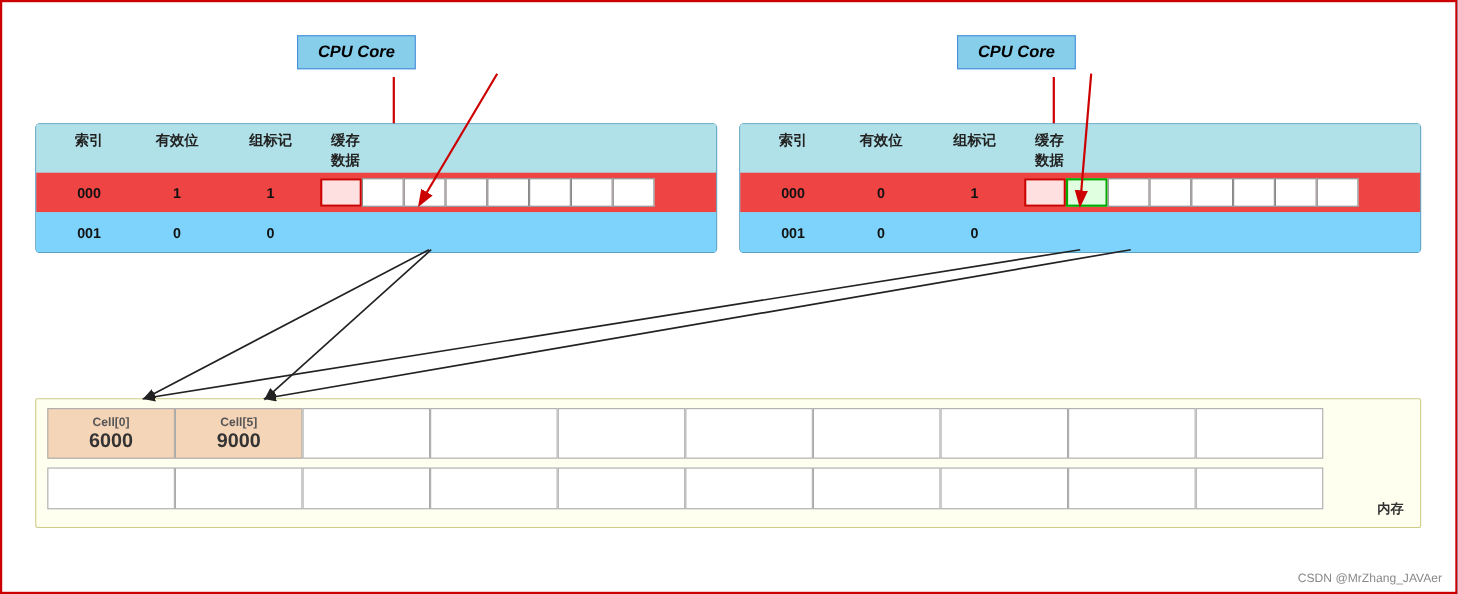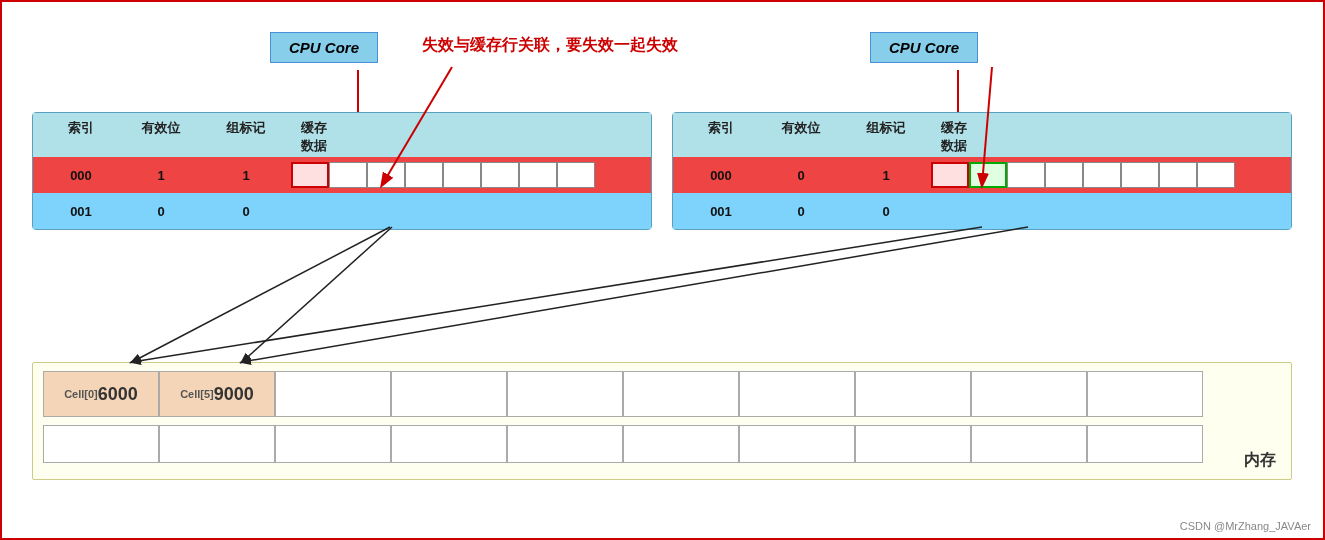--- a/index.html
+++ b/index.html
@@ -133,37 +133,37 @@
       width: 1260px;
       background: #fffff0;
       border: 1.5px solid #cccc88;
       border-radius: 2px;
       padding: 8px 10px;
     }
     .memory-label {
       position: absolute;
       right: 15px;
       bottom: 8px;
-      font-size: 16px;
+      font-size: 12px;
       font-weight: bold;
       color: #333;
     }
     .memory-row {
       display: flex;
       flex-direction: row;
       gap: 0;
       margin-bottom: 8px;
     }
     .memory-cell {
       width: 116px;
       height: 46px;
       border: 1px solid #aaa;
       background: white;
       display: flex;
-      flex-direction: row;
+      flex-direction: column;
       align-items: center;
       justify-content: center;
       font-size: 12px;
       font-weight: bold;
       color: #333;
     }
     .memory-cell.peach {
       background: #f5d5b8;
     }
     .memory-cell-label {
@@ -221,21 +221,20 @@
 <div class="main-container">
 
   <div class="cpu-label-left">
     <div class="cpu-label-box">CPU Core</div>
   </div>
 
   <div class="cpu-label-right">
     <div class="cpu-label-box">CPU Core</div>
   </div>
 
-  <div class="annotation-text">失效与缓存行关联，要失效一起失效</div>
 
   <div class="cpu-arrow-left"></div>
 
   <div class="cpu-arrow-right"></div>
 
   <div class="cache-table-left">
     <div class="cache-header">
       <div class="cache-header-cell">索引</div>
       <div class="cache-header-cell">有效位</div>
       <div class="cache-header-cell">组标记</div>

